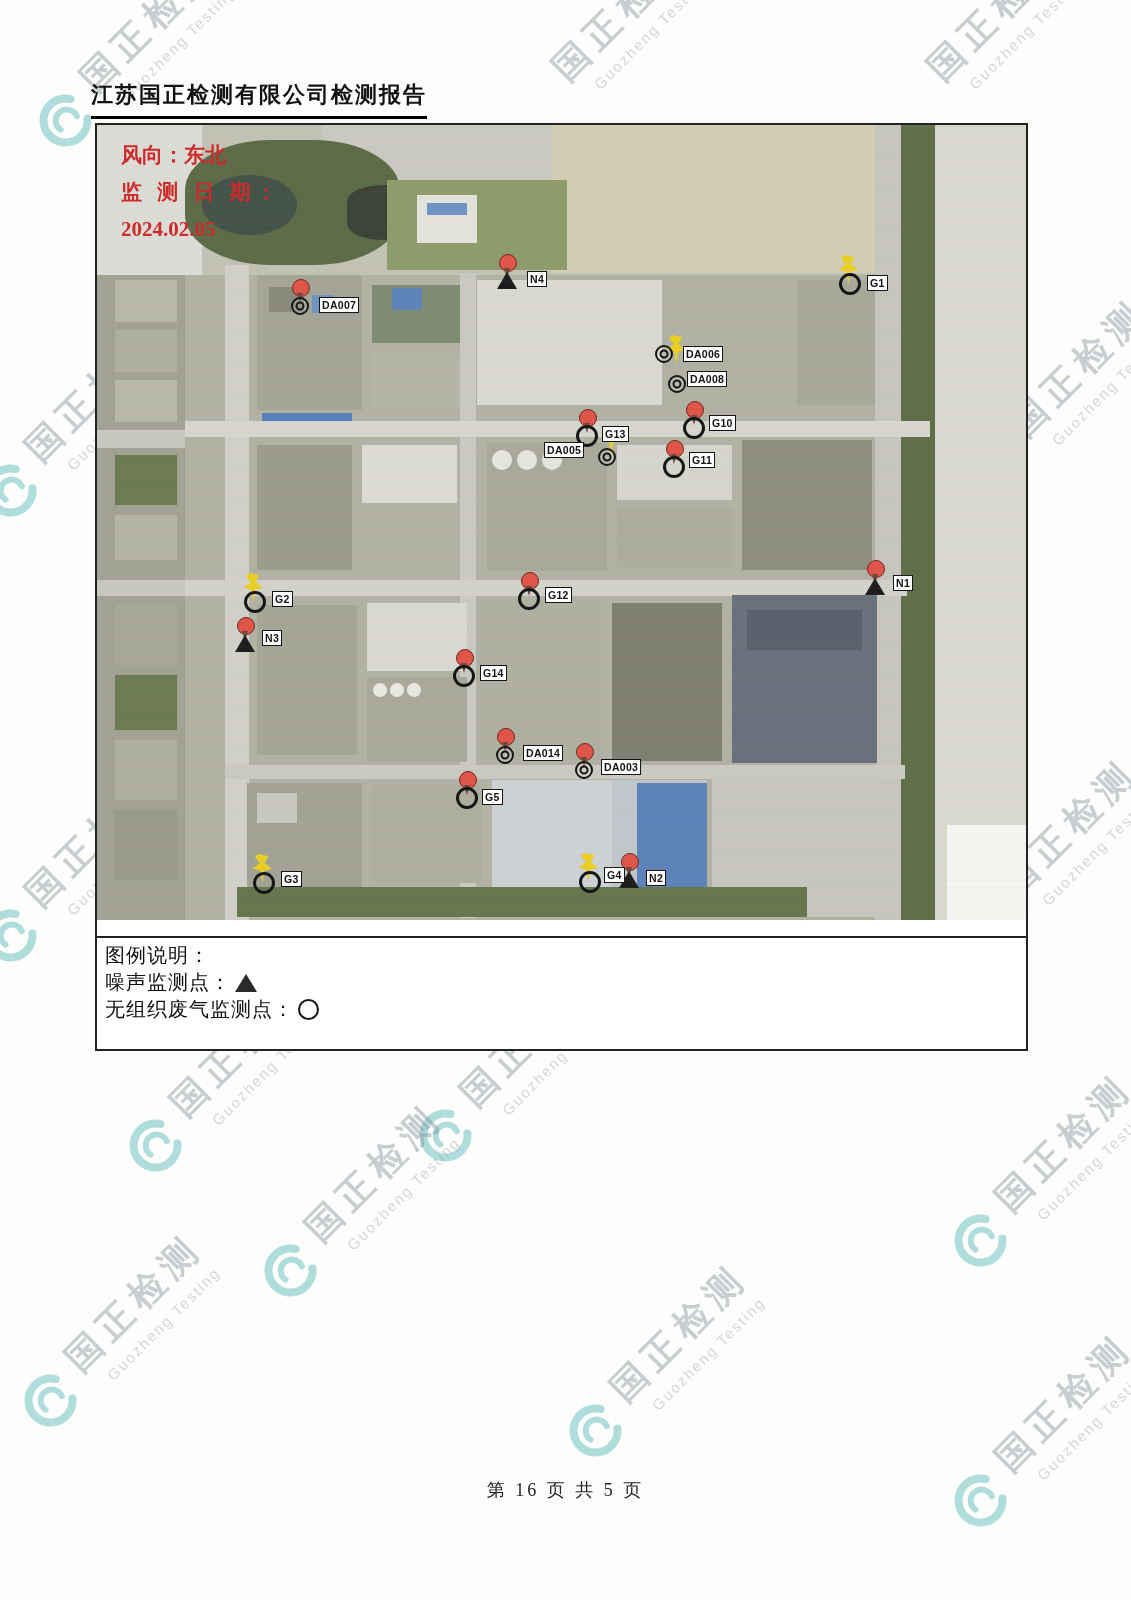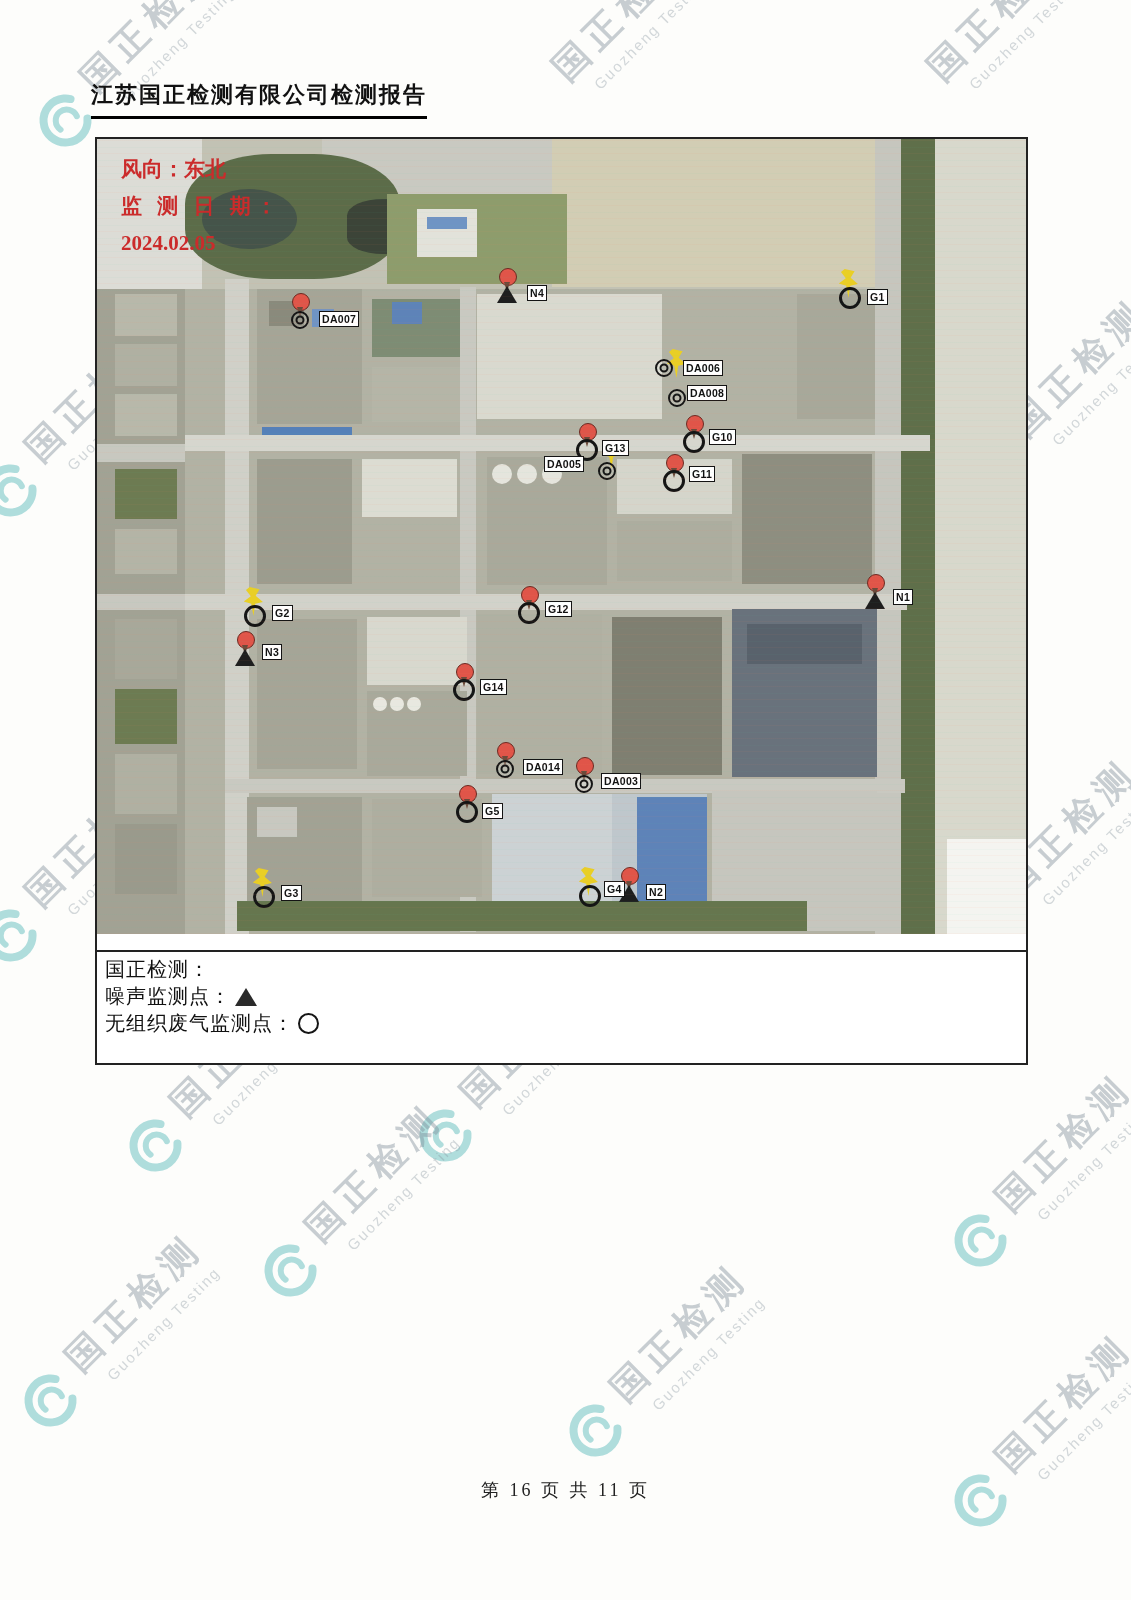--- a/index.html
+++ b/index.html
@@ -14,21 +14,21 @@
   .wm-en{font-size:15px;letter-spacing:2px;color:rgba(140,152,162,.38);
          font-family:"Liberation Sans",sans-serif;white-space:nowrap;margin-top:2px;margin-left:18px;}
   
   .header{position:absolute;left:91px;top:80px;width:937px;display:flex;
           justify-content:flex-start;align-items:flex-end;z-index:3;}
   .header-title{font-size:22px;font-weight:bold;letter-spacing:2px;color:#111;
                 border-bottom:3px solid #000;padding-bottom:6px;}
   .report-no{font-size:21px;font-weight:600;color:#111;border-bottom:2px solid #000;
              padding-bottom:7px;letter-spacing:.5px;}
   
-  .report-box{position:absolute;left:95px;top:137px;width:933px;height:928px;
+  .report-box{position:absolute;left:95px;top:123px;width:933px;height:928px;
               border:2px solid #222;box-sizing:border-box;background:#fff;z-index:2;}
   .map-area{position:relative;width:100%;height:811px;background:#fff;}
   .map-photo{position:absolute;left:0;top:0;width:929px;height:795px;background:#b2b2a4;overflow:hidden;}
   .map-photo::after{content:"";position:absolute;inset:0;z-index:8;pointer-events:none;
       background:repeating-linear-gradient(0deg,rgba(255,130,90,.05) 0 1px,rgba(255,255,255,0) 1px 6px,rgba(80,200,160,.04) 6px 7px,rgba(255,255,255,0) 7px 13px);}
   .decor{position:absolute;}
   .map-note{position:absolute;left:24px;top:12px;z-index:9;color:#cb2b2b;font-weight:bold;
             font-size:21px;line-height:37px;}
   .map-note .sp{letter-spacing:5px;}
   .company{position:absolute;left:330px;top:346px;z-index:9;color:#c43030;font-weight:bold;
@@ -210,34 +210,34 @@
           <div class="sym-circle" style="left: 482px; top: 746px;"></div>
           <div class="mlabel" style="left: 507px; top: 742px;">G4</div>
           <div class="pin-red" style="left: 524px; top: 728px;"></div>
           <div class="sym-tri" style="left: 522px; top: 746px;"></div>
           <div class="mlabel" style="left: 549px; top: 745px;">N2</div>
         </div>
     </div>
 
     <div class="legend">
       <div class="legend-row">
-        <span>国正检测：</span>
+        <span>图例说明：</span>
       </div>
       <div class="legend-row">
         <span>噪声监测点：</span>
         <span class="lg-tri"></span>
       </div>
       <div class="legend-row">
         <span>无组织废气监测点：</span>
         <span class="lg-circle"></span>
       </div>
     </div>
   </div>
 
-  <div class="footer">第 16 页 共 11 页</div>
+  <div class="footer">第 16 页 共 5 页</div>
 
 <div class="wm" style="left: 10px; top: 20px;">
       <svg width="56" height="56" viewBox="0 0 56 56">
       <circle cx="28" cy="28" r="22" fill="none" stroke="rgba(58,172,176,.40)" stroke-width="8" stroke-dasharray="110 28" stroke-linecap="round" transform="rotate(40 28 28)"></circle>
       <path d="M18 31 A11 11 0 1 1 39 33" fill="none" stroke="rgba(58,172,176,.40)" stroke-width="6" stroke-linecap="round"></path>
     </svg>
       <div class="wm-txt">
       <div class="wm-cn">国正检测</div>
       <div class="wm-en">Guozheng Testing</div>
     </div>

